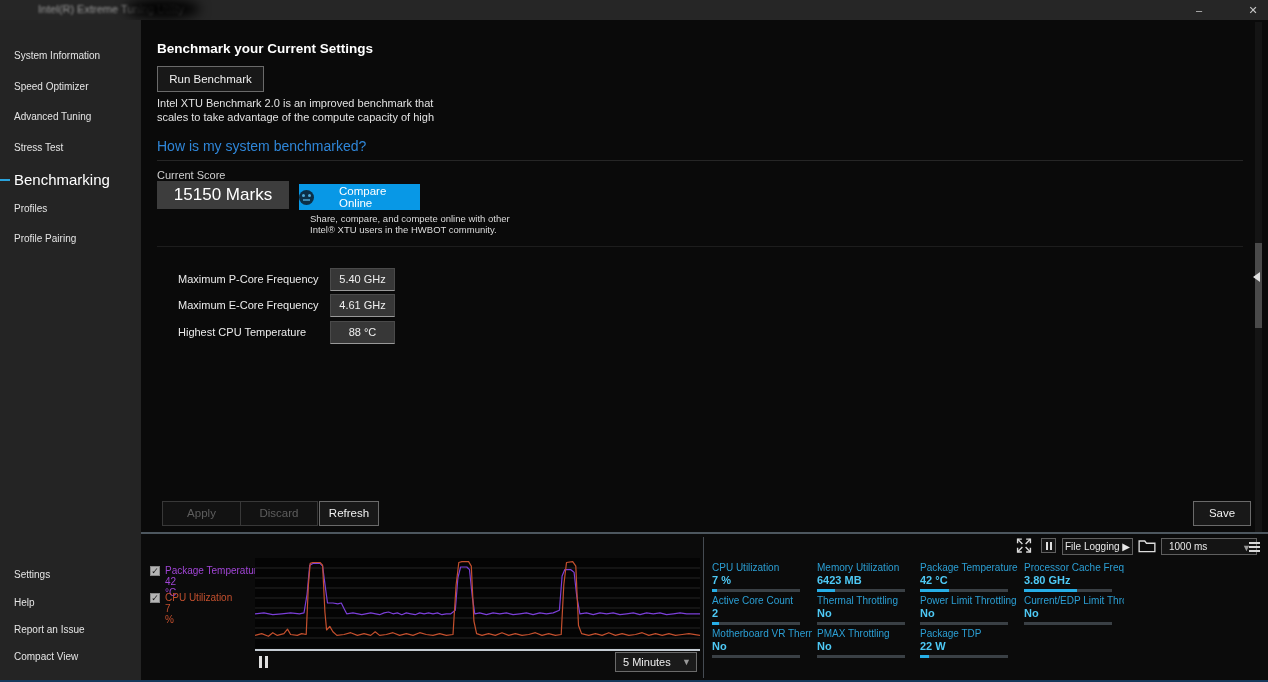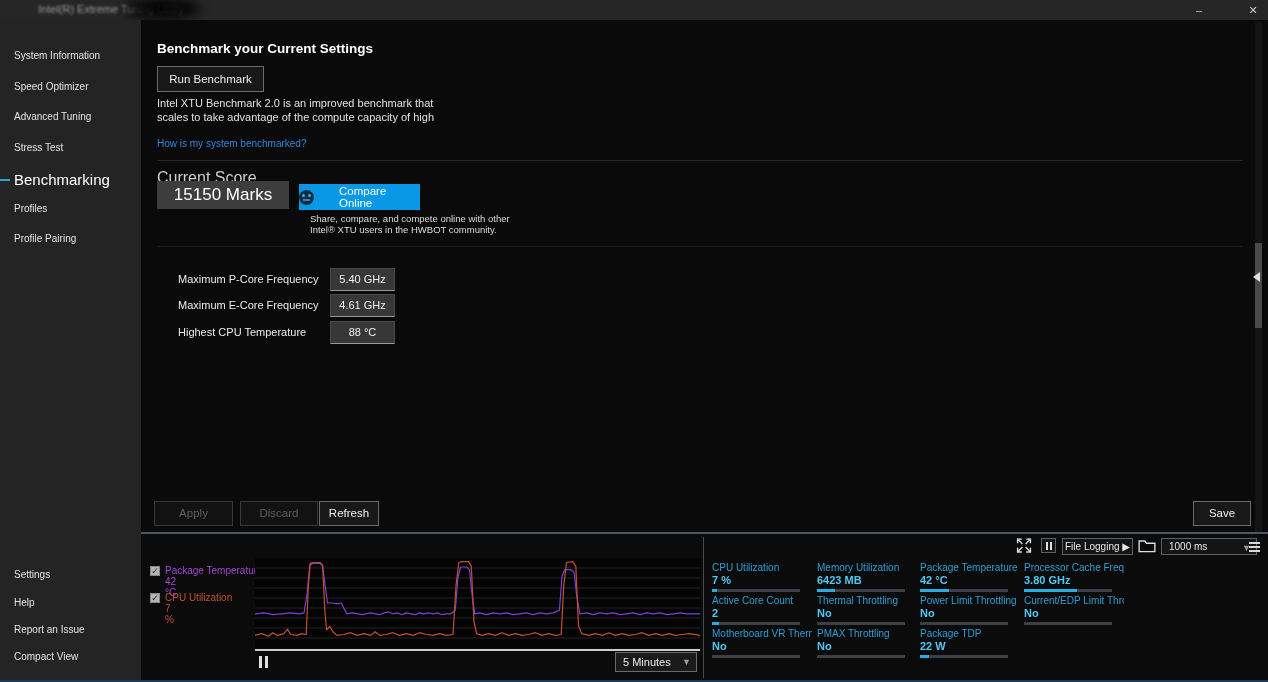--- a/index.html
+++ b/index.html
@@ -19,23 +19,23 @@
   .nav-item { position:absolute; left:14px; height:17px; font-size:10px; color:#e4e4e4; white-space:nowrap; cursor:default; }
   .nav-item.active { font-size:15px; color:#ffffff; }
   .nav-dash { position:absolute; left:0; width:10px; height:2px; }
   
   .main { position:absolute; left:141px; top:20px; width:1127px; height:643px; background:#0a0a0a; }
   .h1 { position:absolute; left:16px; top:21px; font-size:13.5px; font-weight:bold; color:#ffffff; }
   .btn { background:#181818; border:1px solid #6a6a6a; color:#f0f0f0; font-size:11.5px;
          font-family:"Liberation Sans",sans-serif; text-align:center; position:absolute; cursor:default; }
   .btn.disabled { border-color:#383838; color:#5e5e5e; background:#121212; }
   .desc { position:absolute; left:16px; top:77px; font-size:11px; line-height:13.5px; color:#e2e2e2; }
-  .link { position:absolute; left:16px; top:118px; font-size:10px; cursor:default; }
+  .link { position:absolute; left:16px; top:118px; font-size:14px; cursor:default; }
   .divider { position:absolute; left:16px; width:1086px; height:1px; background:#262626; }
-  .score-label { position:absolute; left:16px; top:149px; font-size:16px; color:#cfcfcf; }
+  .score-label { position:absolute; left:16px; top:149px; font-size:11px; color:#cfcfcf; }
   .score-box { position:absolute; left:16px; top:161px; width:132px; height:28px; background:#3d3d3d;
                color:#fff; font-size:17px; text-align:center; line-height:28px; }
   .compare-btn { position:absolute; left:158px; top:164px; width:121px; height:26px;
                  display:flex; align-items:center; justify-content:center; gap:25px;
                  color:#fff; font-size:11.5px; cursor:default; }
   .compare-icon { width:15px; height:15px; border-radius:50%; background:#0c2f47; position:relative; flex:0 0 auto; }
   .compare-icon i { position:absolute; width:3px; height:3px; border-radius:50%; background:#4da9d8; top:4px; }
   .compare-icon i.l { left:3px; } .compare-icon i.r { left:9px; }
   .compare-icon b { position:absolute; left:4px; top:9px; width:7px; height:2px; background:#3c86ad; }
   .caption { position:absolute; left:169px; top:193px; font-size:9.5px; line-height:11px; color:#dcdcdc; }
@@ -131,21 +131,21 @@
     </div>
     <div class="divider" style="top:226px; background:#1d1d1d;"></div>
     <div id="stats">
         <div class="stat-label" style="top: 253px;">Maximum P-Core Frequency</div>
         <div class="stat-box" style="top: 248px;">5.40 GHz</div>
         <div class="stat-label" style="top: 279px;">Maximum E-Core Frequency</div>
         <div class="stat-box" style="top: 274px;">4.61 GHz</div>
         <div class="stat-label" style="top: 306px;">Highest CPU Temperature</div>
         <div class="stat-box" style="top: 301px;">88 °C</div>
       </div>
-    <div class="btn disabled" style="left:13px; top:481px; width:79px; height:25px; line-height:23px;">Apply</div>
+    <div class="btn disabled" style="left:21px; top:481px; width:79px; height:25px; line-height:23px;">Apply</div>
     <div class="btn disabled" style="left:99px; top:481px; width:78px; height:25px; line-height:23px;">Discard</div>
     <div class="btn" style="left:178px; top:481px; width:60px; height:25px; line-height:23px;">Refresh</div>
     <div class="btn" style="left:1052px; top:481px; width:58px; height:25px; line-height:23px;">Save</div>
   </div>
 
   <div class="panel-sep"></div>
 
   <div class="monitor">
 
     <svg class="mtool" style="left:875px; width:16px; height:15px;" viewBox="0 0 14 14">

